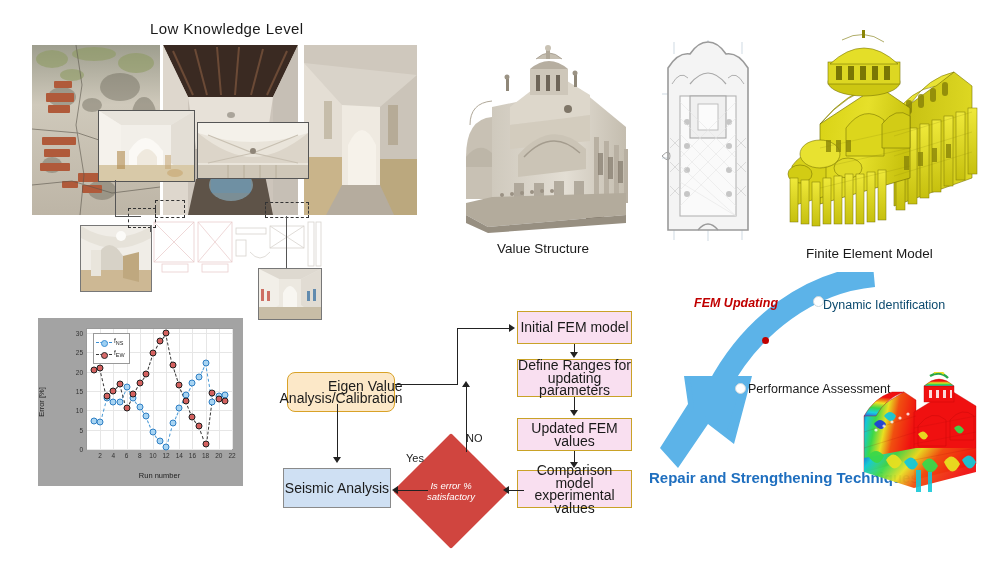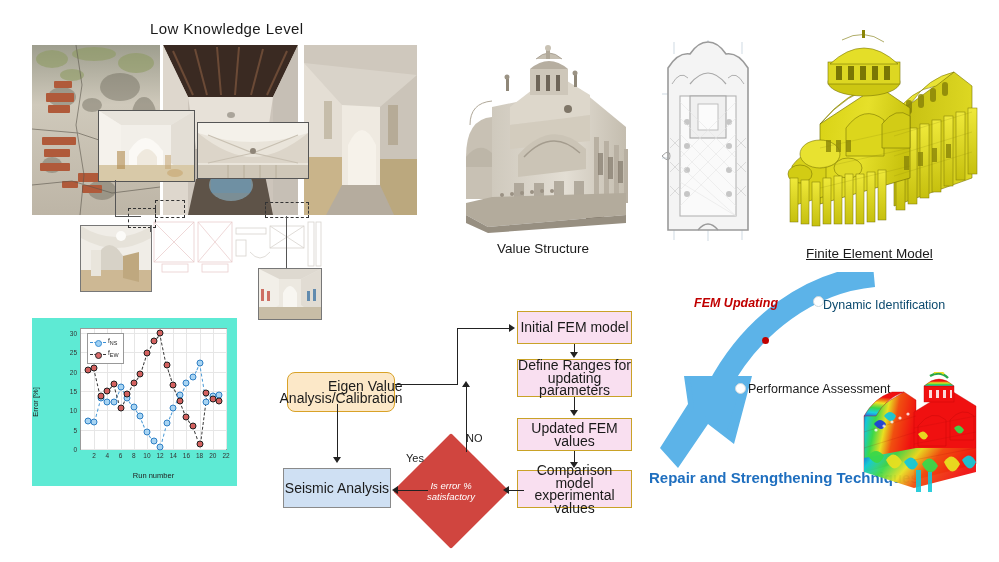--- a/index.html
+++ b/index.html
@@ -3,21 +3,21 @@
 <meta charset="utf-8">
 <style>
   html,body{margin:0;padding:0;background:#ffffff;}
   body{width:999px;height:562px;position:relative;overflow:hidden;
        font-family:"Liberation Sans","DejaVu Sans",sans-serif;color:#222;}
   .abs{position:absolute;}
 
   
   #title-low-knowledge{left:150px;top:20px;font-size:15px;letter-spacing:.4px;color:#1a1a1a;}
   #label-real-structure{left:497px;top:241px;font-size:13.5px;color:#1a1a1a;}
-  #label-fem-model{left:806px;top:246px;font-size:13.5px;color:#1a1a1a;text-decoration:underline;}
+  #label-fem-model{left:806px;top:246px;font-size:13.5px;color:#1a1a1a;}
 
   
   .photo{position:absolute;overflow:hidden;background:#ddd;}
 
   #photo-wall-decay{left:32px;top:45px;width:128px;height:170px;}
   #photo-corridor-beams{left:163px;top:45px;width:135px;height:170px;}
   #photo-corridor-right{left:304px;top:45px;width:113px;height:170px;}
   #photo-inset-vault-a{left:98px;top:110px;width:95px;height:70px;border:1.5px solid #555;}
   #photo-inset-vault-b{left:197px;top:122px;width:110px;height:55px;border:1.5px solid #555;}
   #photo-inset-arch{left:80px;top:225px;width:70px;height:65px;border:1px solid #777;}
@@ -33,21 +33,21 @@
   
   #photo-cathedral{left:458px;top:45px;width:178px;height:190px;}
 
   
   #drawing-floorplan{left:660px;top:38px;width:96px;height:205px;}
 
   
   #model-fem-yellow{left:786px;top:28px;width:200px;height:210px;}
 
   
-  #chart-error{left:32px;top:318px;width:205px;height:168px;background:#5eead4;}
+  #chart-error{left:38px;top:318px;width:205px;height:168px;background:#a3a3a3;}
   #chart-error .plotbox{position:absolute;left:48px;top:10px;right:10px;bottom:36px;
       border:1px solid #9a9a9a;background:#fff;}
   .gridline{position:absolute;background:#e6e6e6;}
   .tick-y{position:absolute;right:100%;margin-right:4px;font-size:6.5px;color:#333;
       transform:translateY(-50%);white-space:nowrap;}
   .tick-x{position:absolute;top:100%;margin-top:3px;font-size:6.5px;color:#333;
       transform:translateX(-50%);white-space:nowrap;}
   #chart-error .ylabel{position:absolute;left:3px;top:50%;font-size:7.5px;color:#222;
       transform:translate(-50%,-50%) rotate(-90deg);transform-origin:center;white-space:nowrap;}
   #chart-error .xlabel{position:absolute;left:48px;right:10px;bottom:6px;text-align:center;

